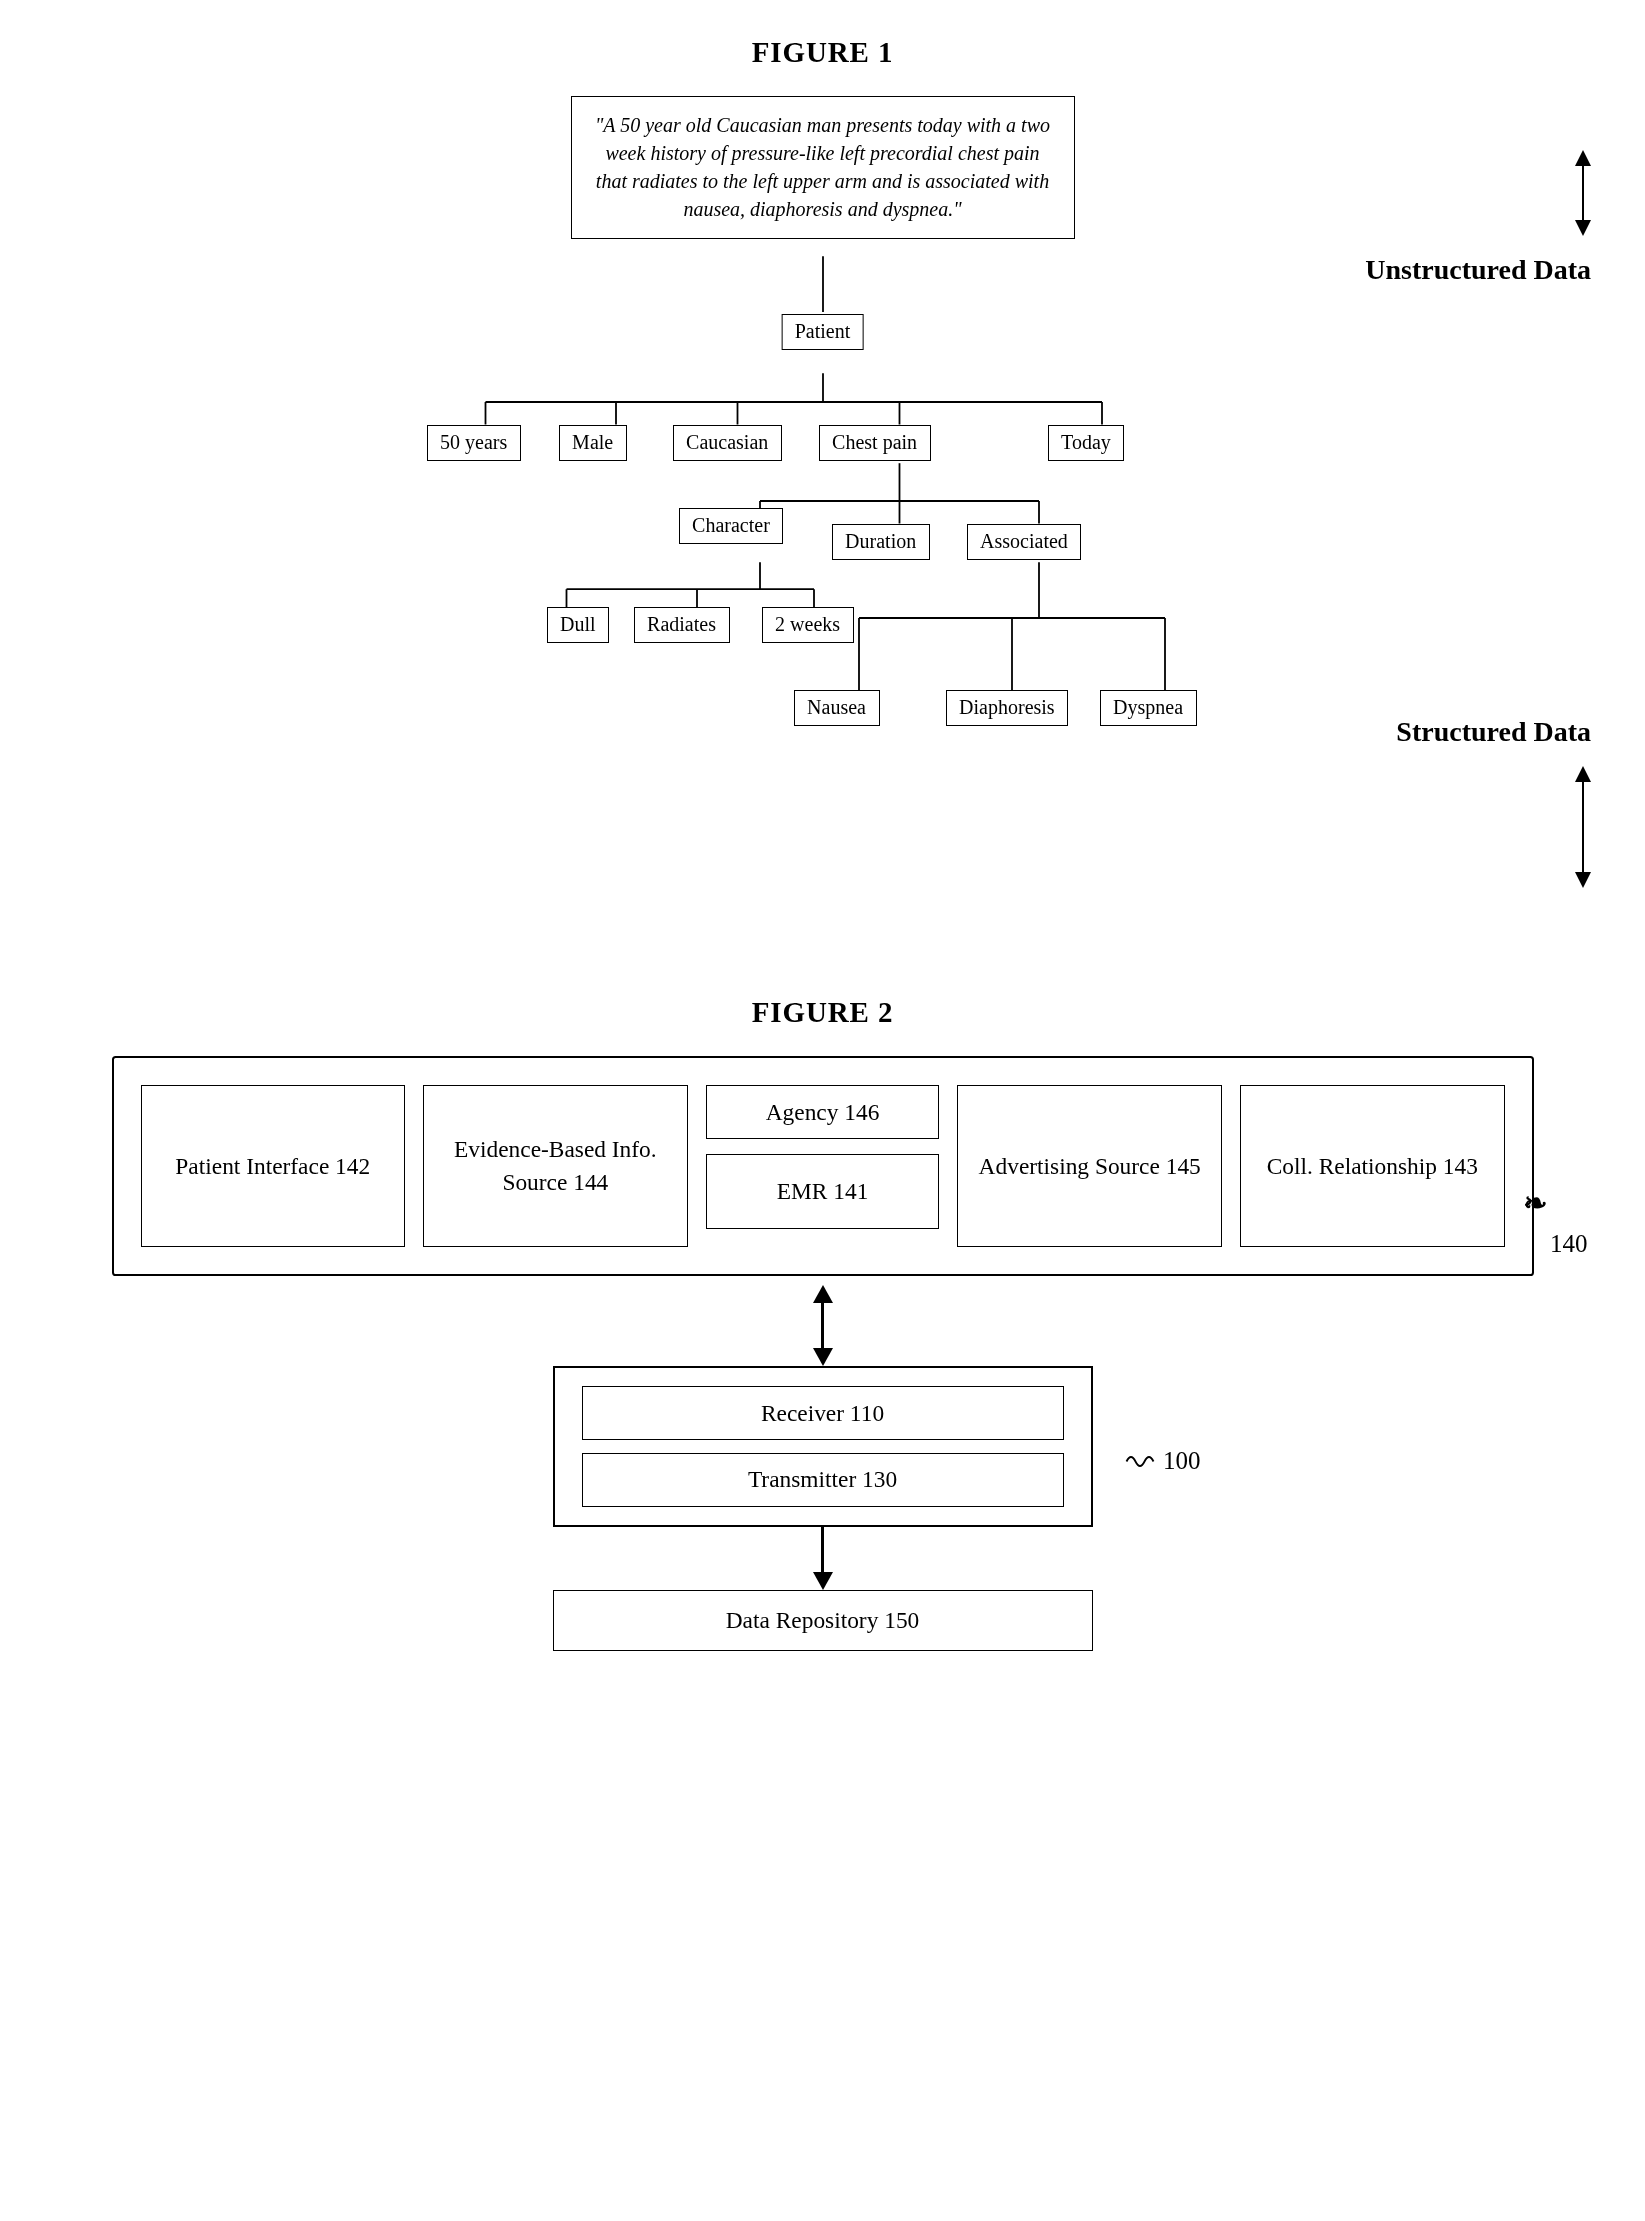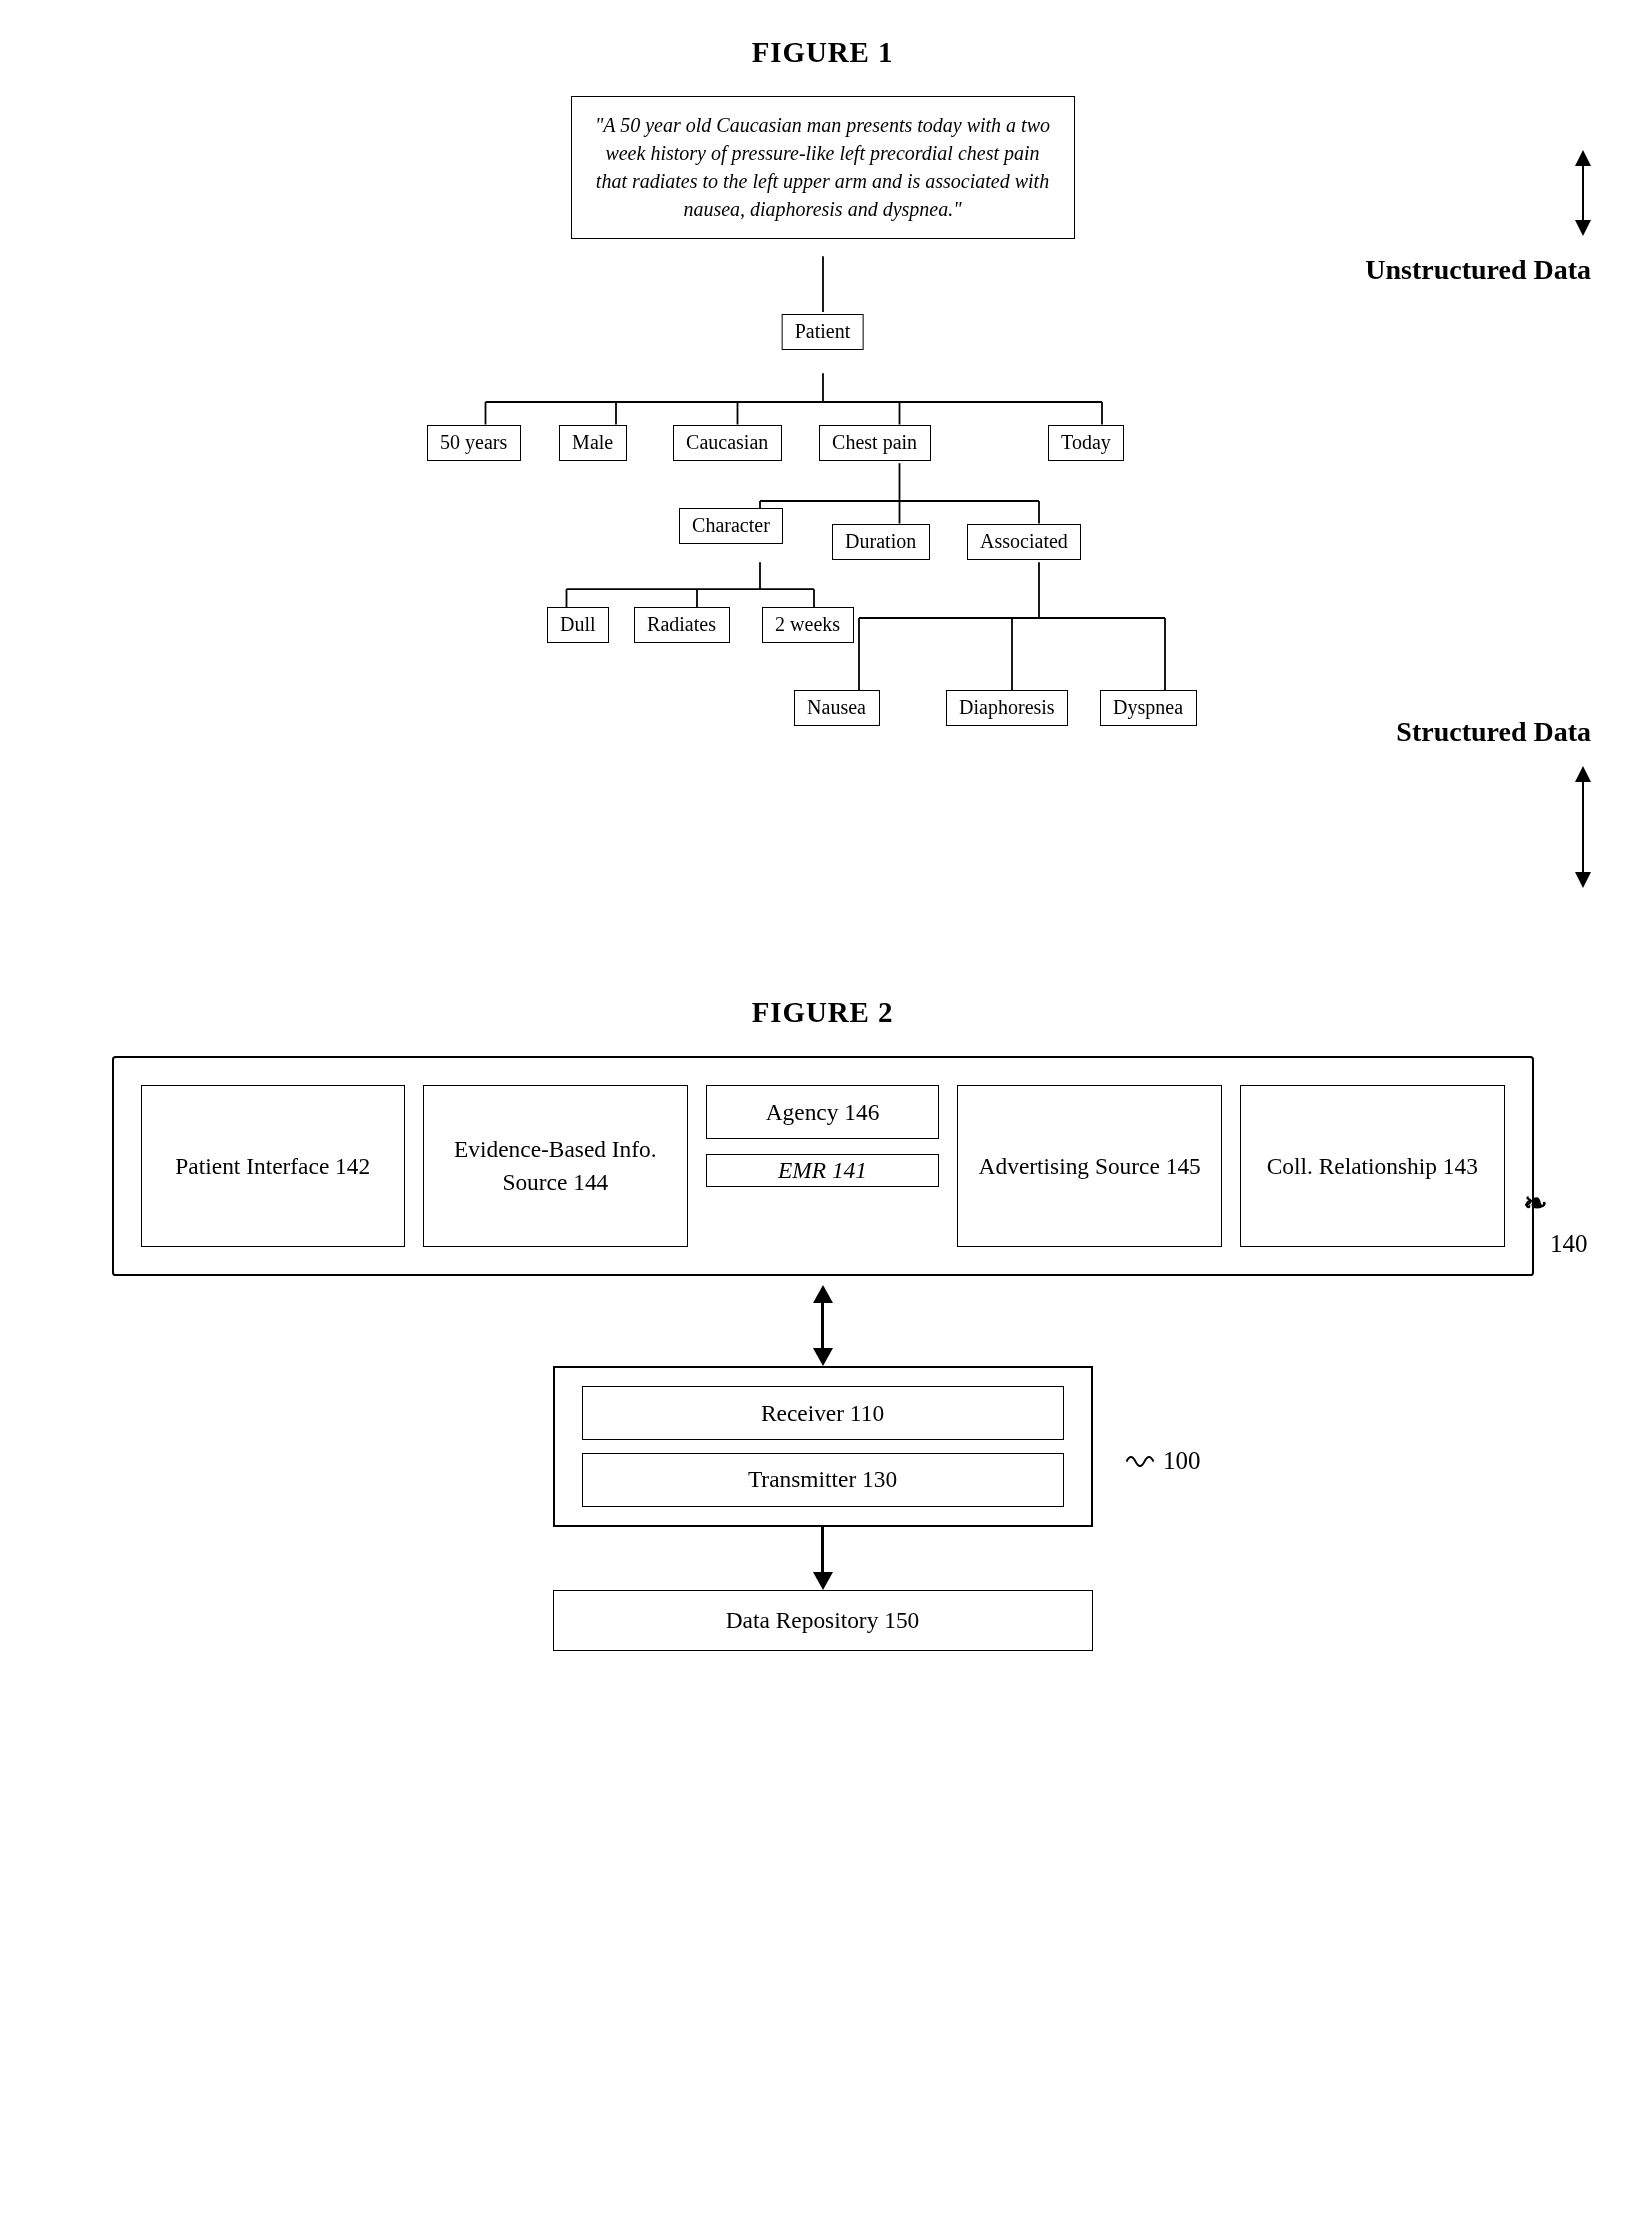--- a/index.html
+++ b/index.html
@@ -142,22 +142,21 @@
       border: 1.8px solid #000;
       text-align: center;
       font-size: 23.4px;
       padding: 12.6px;
     }
 
     .fig2-emr-box {
       border: 1.8px solid #000;
       text-align: center;
       font-size: 23.4px;
-      padding: 2px;
-      font-style: italic;
+      padding: 23px;
     }
 
     .fig2-center-section {
       display: flex;
       flex-direction: column;
       align-items: center;
       margin-top: 9px;
     }
 
     .fig2-connector-box {

